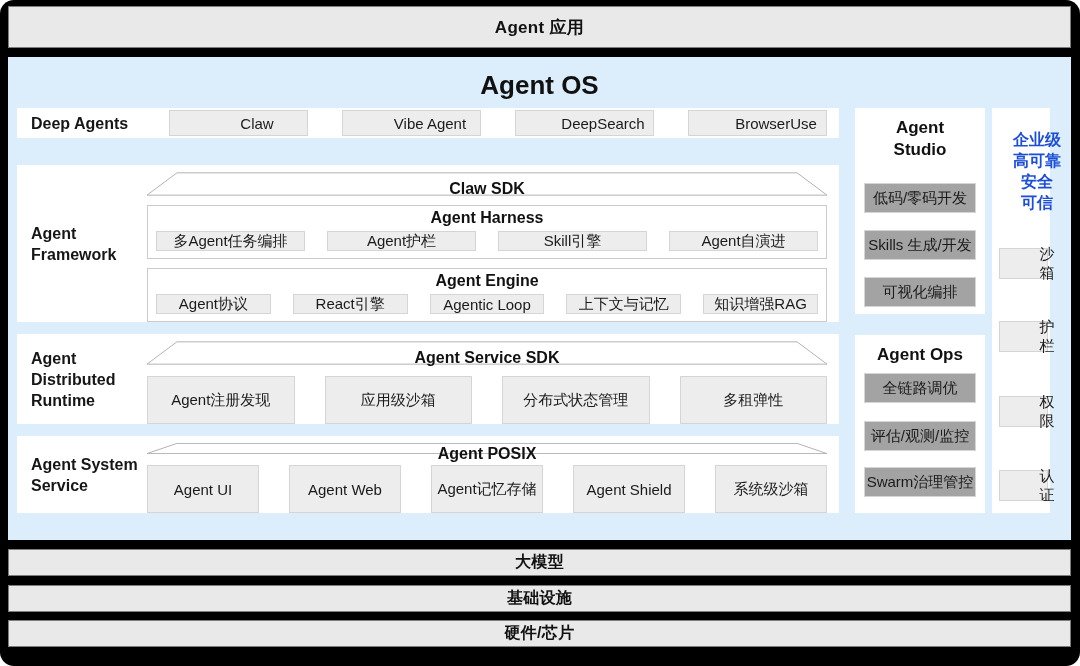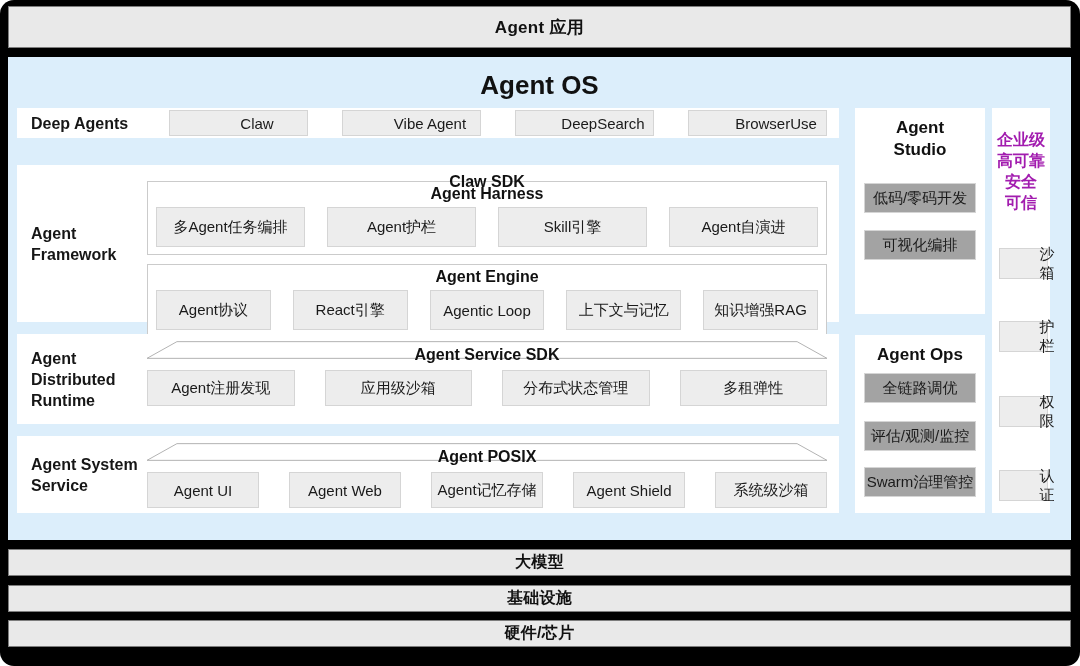--- a/index.html
+++ b/index.html
@@ -33,53 +33,53 @@
   .section-content{flex:1;padding:0 12px 0 2px;display:flex;flex-direction:column;box-sizing:border-box;}
 
   
   .chip{background:#ededed;border:1px solid #d5d5d5;text-align:center;font-size:15px;color:#1a1a1a;
         display:flex;align-items:center;justify-content:center;box-sizing:border-box;white-space:nowrap;}
   .chip-row{display:flex;}
   .deep-chips{flex:1;display:flex;gap:34px;padding:0 12px 0 2px;}
   .deep-chips .chip{flex:1;height:26px;padding-left:37px;}
 
   
-  .trap{position:relative;height:18px;margin-top:7px;}
+  .trap{position:relative;height:35px;margin-top:7px;}
   .trap svg{position:absolute;inset:0;width:100%;height:100%;}
   .trap-label{position:absolute;inset:0;display:flex;align-items:center;justify-content:center;
               font-weight:bold;font-size:16px;color:#111;margin-top:10px;}
 
   
   .subbox{border:1px solid #cbcbcb;background:#fff;margin-top:9px;padding:3px 8px 7px;box-sizing:border-box;}
   .subbox-title{text-align:center;font-weight:bold;font-size:16px;margin-bottom:4px;color:#111;}
   .subbox .chip-row{gap:22px;}
-  .subbox .chip{flex:1;height:40px;}
+  .subbox .chip{flex:1;height:20px;}
 
   .runtime .chip-row, .system .chip-row{margin-top:11px;gap:30px;}
-  .runtime .chip, .system .chip{flex:1;height:36px;}
+  .runtime .chip, .system .chip{flex:1;height:48px;}
   .system .chip-row{}
 
   
   .side-panel{position:absolute;left:847px;width:130px;background:#fff;box-sizing:border-box;}
   .side-panel.studio{top:51px;height:206px;}
   .side-panel.ops{top:278px;height:178px;}
   .side-title{text-align:center;font-weight:bold;font-size:17px;line-height:22px;margin-top:9px;color:#111;}
   .side-chip{background:#a3a3a3;border:1px solid #d5d5d5;height:30px;margin:0 9px;font-size:15px;
              display:flex;align-items:center;justify-content:center;white-space:nowrap;box-sizing:border-box;color:#1a1a1a;}
   .studio .side-chip.c0{margin-top:22px;}
   .studio .side-chip.c1{margin-top:17px;}
   .studio .side-chip.c2{margin-top:17px;}
   .ops .side-chip.c0{margin-top:7px;}
   .ops .side-chip.c1{margin-top:18px;}
   .ops .side-chip.c2{margin-top:16px;}
 
   
   .sec-col{position:absolute;left:984px;top:51px;width:58px;height:405px;background:#fff;}
-  .sec-title{position:absolute;top:21px;left:0;width:100%;text-align:center;font-weight:bold;
-             font-size:16px;line-height:21px;color:#a21caf;}
+  .sec-title{position:absolute;top:21px;left:16px;width:100%;text-align:center;font-weight:bold;
+             font-size:16px;line-height:21px;color:#1d4ed8;}
   .sec-chip{position:absolute;left:7px;width:44px;height:31px;background:#ededed;border:1px solid #d5d5d5;
             display:flex;align-items:center;justify-content:center;font-size:15px;box-sizing:border-box;color:#1a1a1a;padding-left:47px;}
   .sec-chip.s0{top:140px;} .sec-chip.s1{top:213px;} .sec-chip.s2{top:288px;} .sec-chip.s3{top:362px;}
 </style>
 </head>
 <body>
 
 <div class="canvas">
 
   <div class="band top">
@@ -166,20 +166,21 @@
         </div>
       </div>
     </div>
 
     <div class="side-panel studio">
       <div class="side-title">
         <div>Agent</div>
         <div>Studio</div>
       </div>
       <div class="side-chip c0">低码/零码开发</div>
+      <div class="side-chip c1">Skills 生成/开发</div>
       <div class="side-chip c2">可视化编排</div>
     </div>
 
     <div class="side-panel ops">
       <div class="side-title">Agent Ops</div>
       <div class="side-chip c0">全链路调优</div>
       <div class="side-chip c1">评估/观测/监控</div>
       <div class="side-chip c2">Swarm治理管控</div>
     </div>
 

